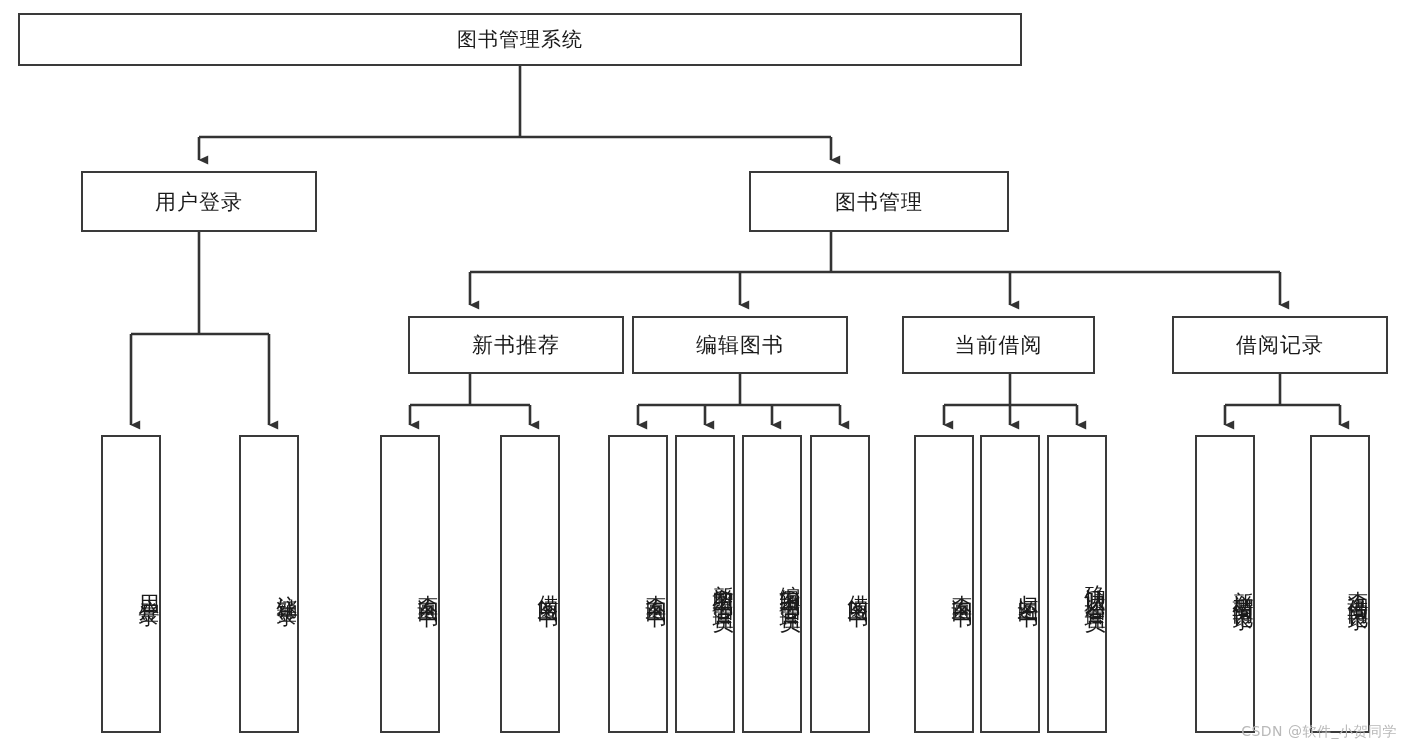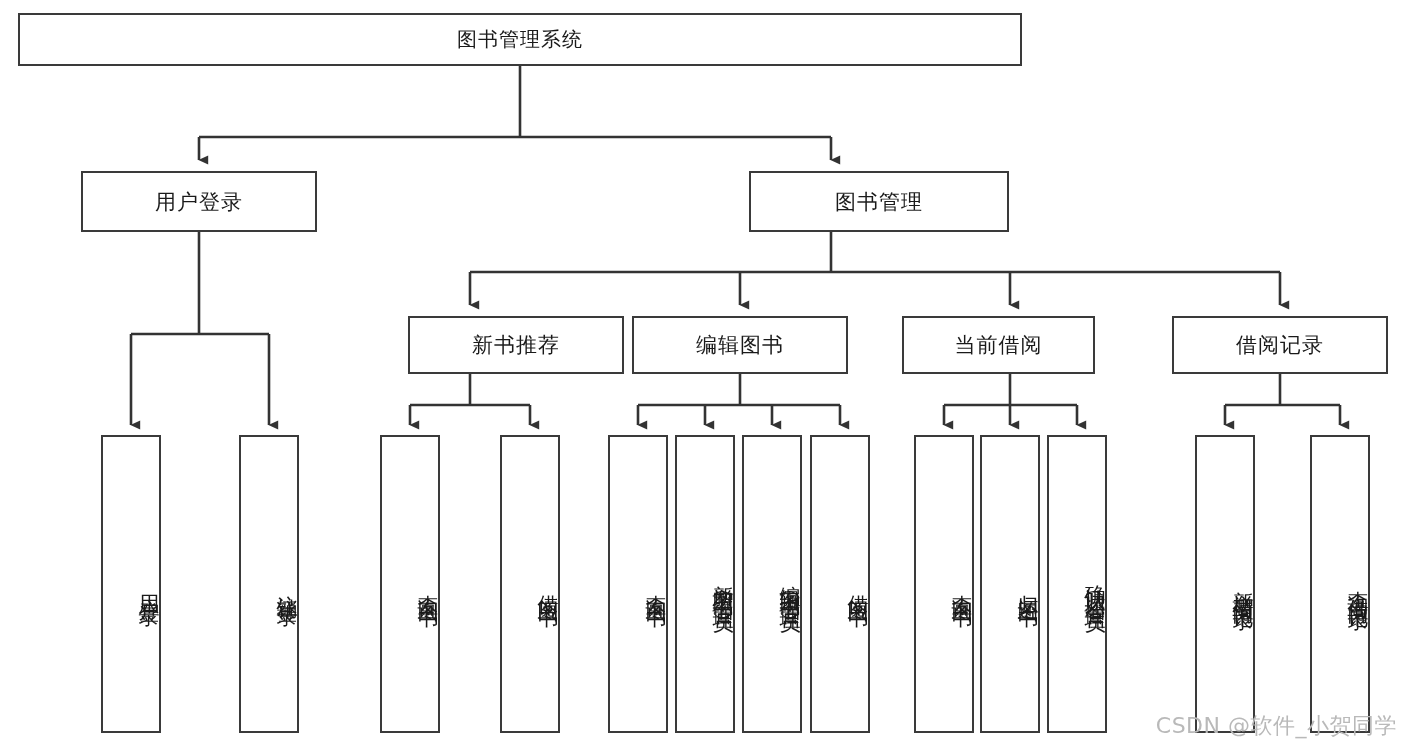--- a/index.html
+++ b/index.html
@@ -52,21 +52,21 @@
     align-items: flex-start;
     justify-content: center;
   }
   .node.root {
     font-size: 20px;
   }
   .watermark {
     position: absolute;
     right: 8px;
     bottom: 6px;
-    font-size: 22px;
+    font-size: 14px;
     color: #b9b9b9;
     letter-spacing: 0.5px;
     z-index: 5;
     white-space: nowrap;
   }
 </style>
 </head>
 <body>
 
 <div id="diagram">

